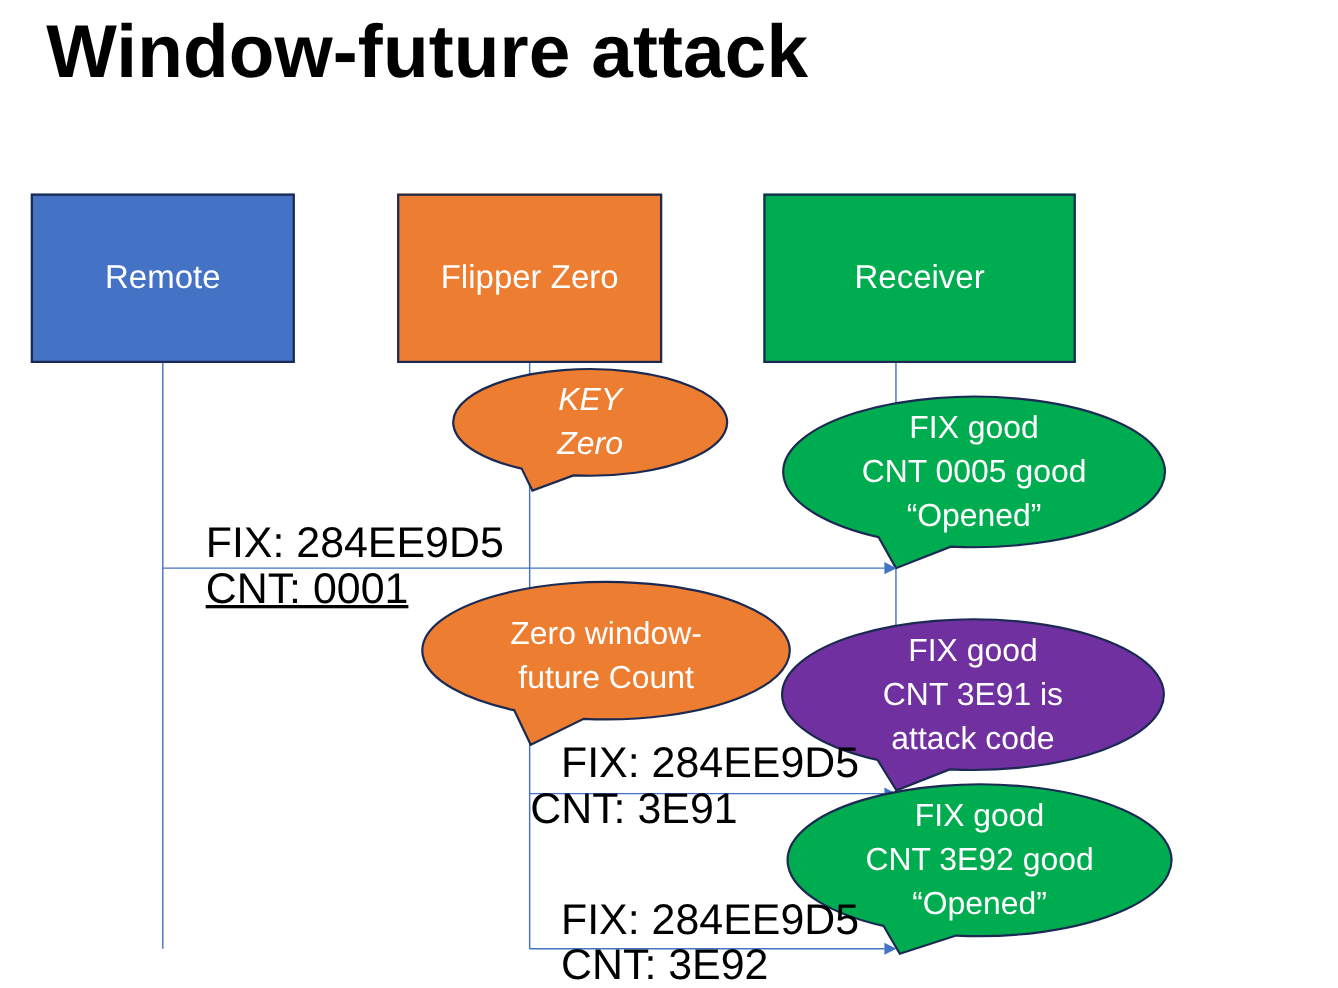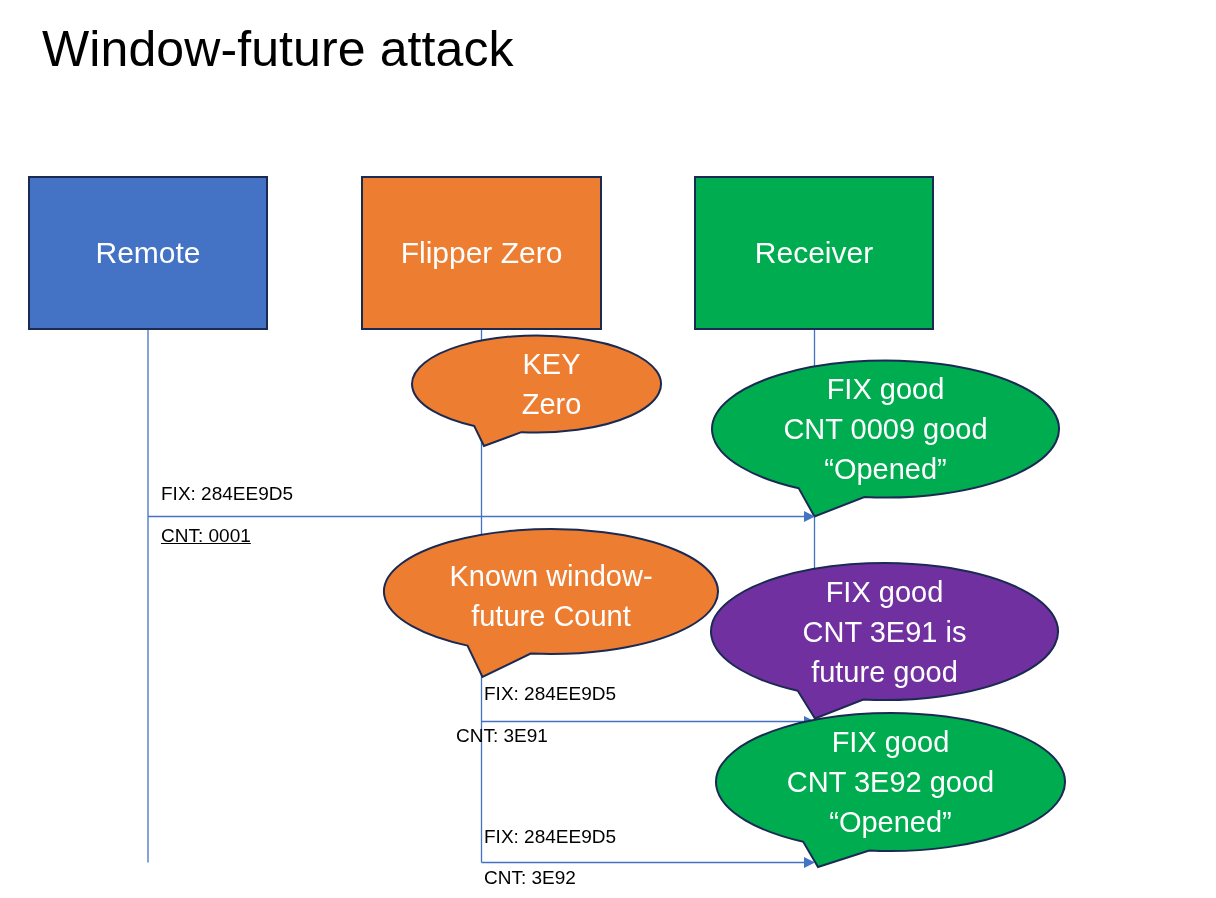--- a/index.html
+++ b/index.html
@@ -8,24 +8,24 @@
     position: relative;
     width: 1216px;
     height: 898px;
     background: #ffffff;
     overflow: hidden;
     font-family: "Liberation Sans", sans-serif;
   }
   .title {
     position: absolute;
     left: 42px;
-    top: 20px;
+    top: 8px;
     margin: 0;
-    font-size: 50px;
-    font-weight: normal;
+    font-size: 68px;
+    font-weight: bold;
     letter-spacing: 0.1px;
     color: var(--title-text);
     white-space: nowrap;
   }
   .layer {
     position: absolute;
     left: 0; top: 0;
   }
   .conn { stroke: var(--connector); stroke-width: 1.3; }
   .arrowhead { fill: var(--connector); }
@@ -40,47 +40,48 @@
     align-items: center;
     justify-content: center;
   }
   .actor-box .actor-label {
     color: var(--text-light);
     font-size: 30px;
     white-space: nowrap;
   }
   #actor-remote   { left: 28px;  width: 240px; background: var(--blue); }
   #actor-flipper  { left: 361px; width: 241px; background: var(--orange); }
-  #actor-receiver { left: 694px; width: 240px; background: var(--green); text-align: right; }
+  #actor-receiver { left: 694px; width: 284px; background: var(--green); text-align: right; }
 
   .callout-text {
     position: absolute;
     display: flex;
     flex-direction: column;
     align-items: center;
     justify-content: center;
     text-align: center;
     color: var(--text-light);
     font-size: 29px;
     line-height: 40px;
     white-space: nowrap;
     pointer-events: none;
   }
-  #callout-text-key          { left: 427px; top: 335px; width: 249px; height: 98px; }
+  #callout-text-key          { left: 412px; top: 335px; width: 249px; height: 98px; font-style: italic; }
   #callout-text-fix-0001     { left: 712px; top: 360px; width: 347px; height: 137px; }
   #callout-text-send-window  { left: 384px; top: 533px; width: 334px; height: 125px; }
   #callout-text-cnt-3e91     { left: 711px; top: 563px; width: 347px; height: 137px; }
   #callout-text-fix-3e92     { left: 716px; top: 713px; width: 349px; height: 138px; }
 
   .msg-label {
     position: absolute;
-    font-size: 19px;
+    font-size: 39px;
     line-height: 30px;
     color: var(--text-dark);
     white-space: nowrap;
+    margin-left: 26px;
   }
   #msg1-line1 { left: 161px; top: 479px; }
   #msg1-line2 { left: 161px; top: 521px; text-decoration: underline; }
   #msg2-line1 { left: 484px; top: 679px; }
   #msg2-line2 { left: 456px; top: 721px; }
   #msg3-line1 { left: 484px; top: 822px; }
   #msg3-line2 { left: 484px; top: 863px; }
 </style>
 </head>
 <body>
@@ -128,31 +129,31 @@
   <div class="actor-box" id="actor-receiver">
     <span class="actor-label">Receiver</span>
   </div>
 
   <div class="callout-text" id="callout-text-key">
     <div>KEY</div>
     <div>Zero</div>
   </div>
   <div class="callout-text" id="callout-text-fix-0001">
     <div>FIX good</div>
-    <div>CNT 0009 good</div>
+    <div>CNT 0005 good</div>
     <div>“Opened”</div>
   </div>
   <div class="callout-text" id="callout-text-send-window">
-    <div>Known window-</div>
+    <div>Zero window-</div>
     <div>future Count</div>
   </div>
   <div class="callout-text" id="callout-text-cnt-3e91">
     <div>FIX good</div>
     <div>CNT 3E91 is</div>
-    <div>future good</div>
+    <div>attack code</div>
   </div>
   <div class="callout-text" id="callout-text-fix-3e92">
     <div>FIX good</div>
     <div>CNT 3E92 good</div>
     <div>“Opened”</div>
   </div>
 
   <div class="msg-label" id="msg1-line1">FIX: 284EE9D5</div>
   <div class="msg-label" id="msg1-line2">CNT: 0001</div>
   <div class="msg-label" id="msg2-line1">FIX: 284EE9D5</div>

